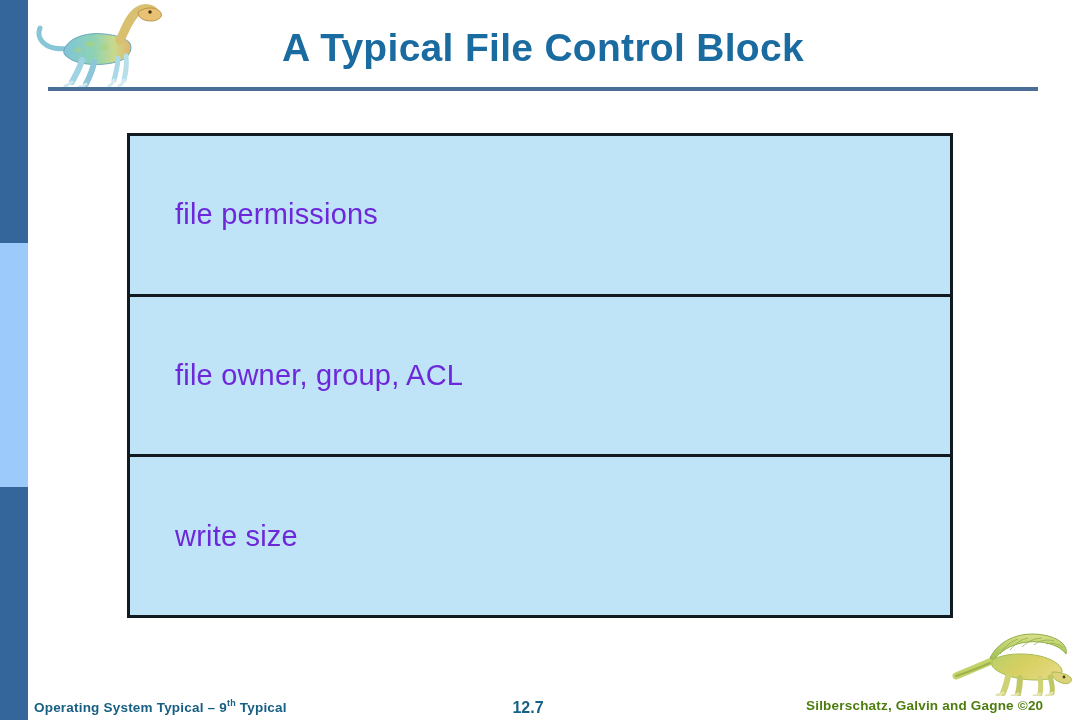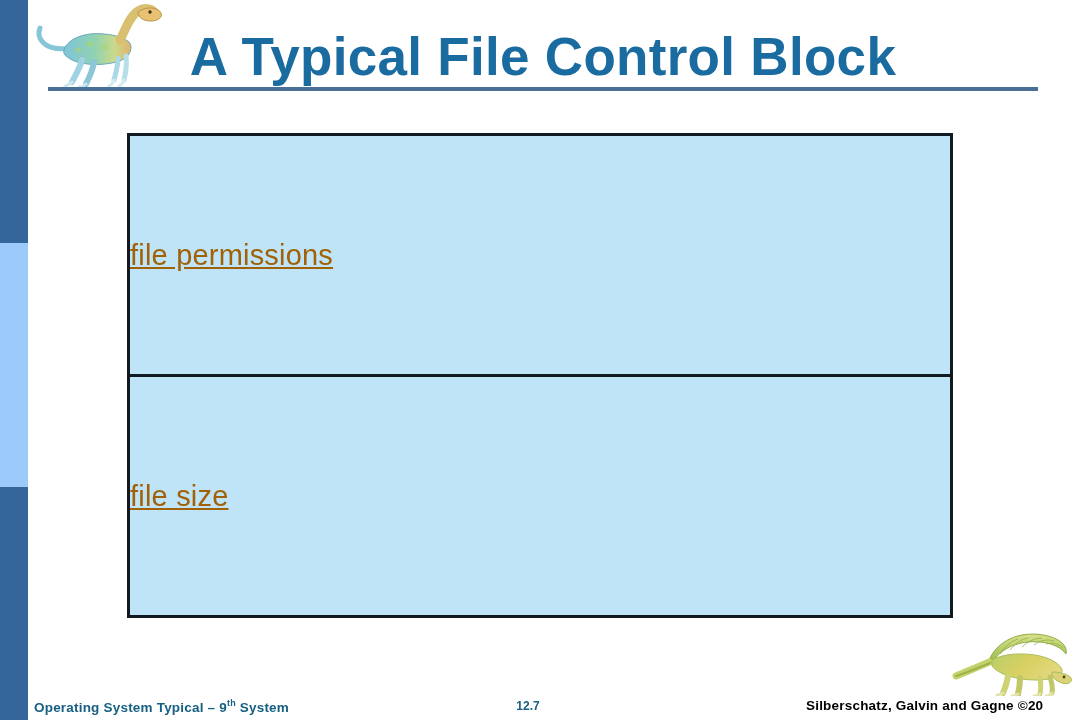--- a/index.html
+++ b/index.html
@@ -26,21 +26,21 @@
   .side-bar-mid    { top: 243px; height: 244px; background: #9ccbfb; }
   .side-bar-bottom { top: 487px; height: 233px; background: #34659b; }
 
   
   .slide-title {
     position: absolute;
     left: 48px;
     top: 26px;
     width: 990px;
     text-align: center;
-    font-size: 53px;
+    font-size: 39px;
     font-weight: bold;
     color: #1a6ca0;
     letter-spacing: 0.3px;
     white-space: nowrap;
   }
   .title-rule {
     position: absolute;
     left: 48px;
     top: 87px;
     width: 990px;
@@ -80,26 +80,26 @@
   .fcb-row {
     flex: 1 1 0;
     display: flex;
     align-items: center;
     border-bottom: 3px solid #111a20;
     box-sizing: border-box;
     background: #bfe4f8;
   }
   .fcb-row:last-child { border-bottom: none; }
   .fcb-label {
+    padding-left: 45px;
     font-size: 29px;
-    color: #a16207;
+    color: #6d28d9;
     font-weight: normal;
     letter-spacing: 0.2px;
     white-space: nowrap;
-    text-decoration: underline;
   }
 
   
   .footer-left {
     position: absolute;
     left: 34px;
     top: 698px;
     font-size: 13.5px;
     font-weight: bold;
     color: #176084;
@@ -110,31 +110,31 @@
     font-size: 9px;
     vertical-align: super;
     margin-top: 15px;
   }
   .footer-page {
     position: absolute;
     left: 480px;
     top: 699px;
     width: 96px;
     text-align: center;
-    font-size: 12px;
+    font-size: 16px;
     font-weight: bold;
     color: #176084;
   }
   .footer-right {
     position: absolute;
     left: 806px;
     top: 698px;
     font-size: 13.5px;
     font-weight: bold;
-    color: #000000;
+    color: #4d7c0f;
     letter-spacing: 0.2px;
     white-space: nowrap;
   }
 </style>
 </head>
 <body>
 
 <div class="side-bar side-bar-top"></div>
 <div class="side-bar side-bar-mid"></div>
 <div class="side-bar side-bar-bottom"></div>
@@ -178,21 +178,24 @@
 </div>
 
 <div class="slide-title">A Typical File Control Block</div>
 <div class="title-rule"></div>
 
 <div class="fcb-table">
   <div class="fcb-row">
     <span class="fcb-label">file permissions</span>
   </div>
   <div class="fcb-row">
-    <span class="fcb-label">file size</span>
+    <span class="fcb-label">file owner, group, ACL</span>
+  </div>
+  <div class="fcb-row">
+    <span class="fcb-label">write size</span>
   </div>
 </div>
 
 <div class="dino-bottom-right">
   <svg width="124" height="68" viewBox="0 0 124 68" xmlns="http://www.w3.org/2000/svg">
     <defs>
       <linearGradient id="dinoBodyB" x1="0" y1="0" x2="1" y2="0.4">
         <stop offset="0%" stop-color="#b9cf6a"></stop>
         <stop offset="55%" stop-color="#d8d061"></stop>
         <stop offset="100%" stop-color="#e3d77d"></stop>
@@ -229,16 +232,16 @@
     <path d="M68 50 C 68 57, 67 62, 66 66" fill="none" stroke="#c0c866" stroke-width="6" stroke-linecap="round"></path>
     <path d="M66 66 C 64 67, 62 68, 60 68" fill="none" stroke="#e4e3ae" stroke-width="3" stroke-linecap="round"></path>
     <path d="M88 50 C 89 56, 89 61, 88 66" fill="none" stroke="#cdd274" stroke-width="5" stroke-linecap="round"></path>
     <path d="M88 66 C 86 67, 84 68, 82 68" fill="none" stroke="#e4e3ae" stroke-width="3" stroke-linecap="round"></path>
     <path d="M98 49 C 100 55, 101 60, 100 65" fill="none" stroke="#c0c866" stroke-width="5" stroke-linecap="round"></path>
     <path d="M100 65 C 98 67, 96 68, 94 68" fill="none" stroke="#e4e3ae" stroke-width="3" stroke-linecap="round"></path>
   </svg>
 </div>
 
 <div class="footer-left">
-  <span>Operating System Typical</span><span> – 9</span><sup>th</sup><span> System</span>
+  <span>Operating System Typical</span><span> – 9</span><sup>th</sup><span> Typical</span>
 </div>
 <div class="footer-page">12.7</div>
 <div class="footer-right">Silberschatz, Galvin and Gagne ©20</div>
 
 </body></html>

